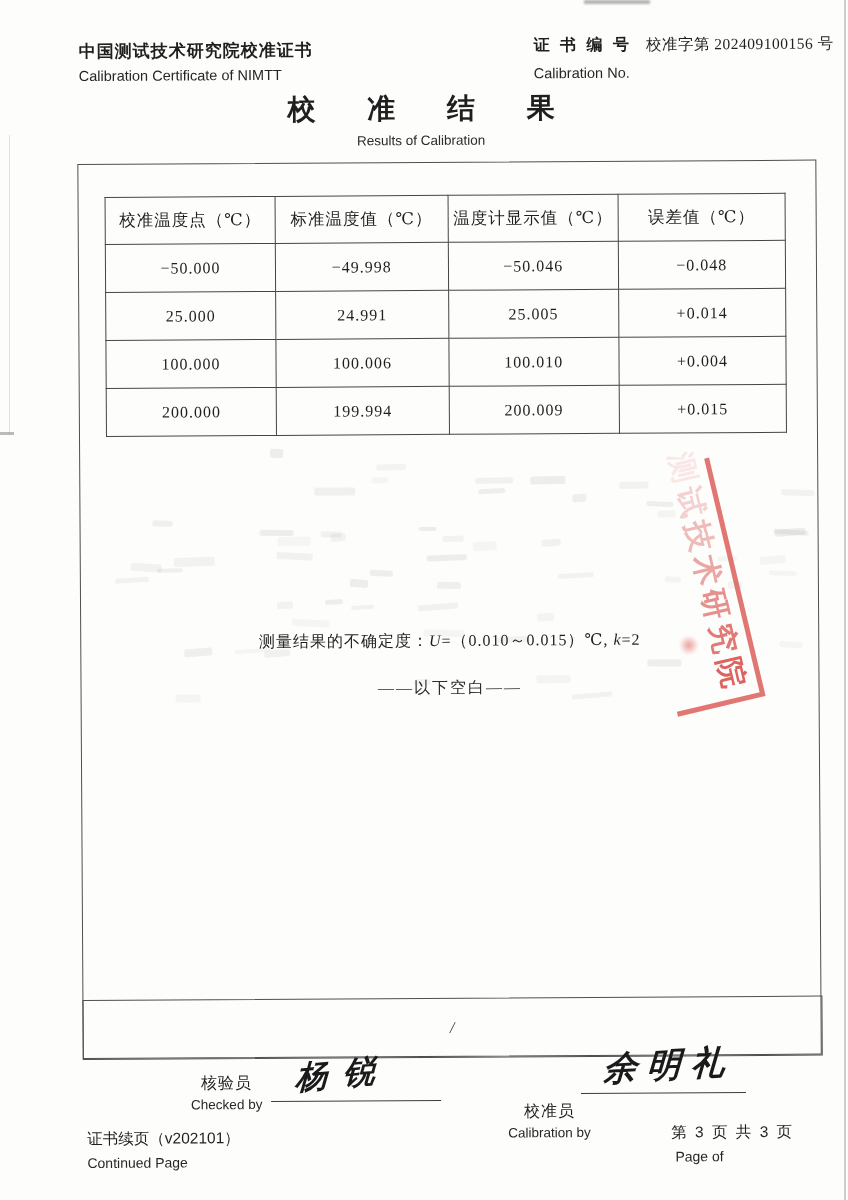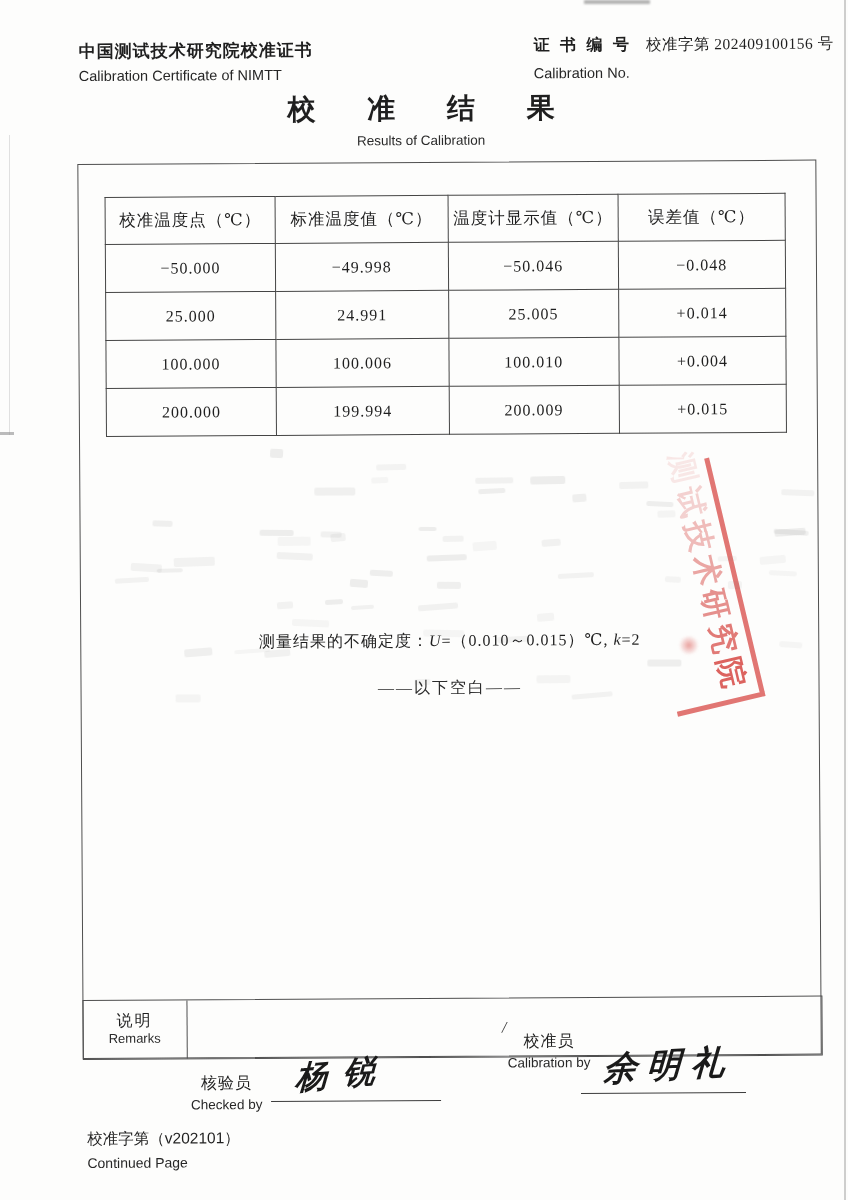--- a/index.html
+++ b/index.html
@@ -152,45 +152,45 @@
             </tr>
           </tbody>
       </table>
 
       <div class="uncertainty">
         <span>测量结果的不确定度：</span><i>U</i><span>=（0.010～0.015）℃, </span><i>k</i><span>=2</span>
       </div>
       <div class="blank-marker">——以下空白——</div>
 
       <div class="remarks-row">
-        <div class="remarks-label">
-          <span class="zh">说明</span>
-          <span class="en">Remarks</span>
-        </div>
         <div class="remarks-value">/</div>
       </div>
     </div>
 
     <div class="sig-label" style="left:188px; top:1070px;">
       <div class="zh">核验员</div>
       <div class="en">Checked by</div>
     </div>
     <div class="handwriting" style="left:292px; top:1052px; font-size:32px; letter-spacing:16px; transform:rotate(-5deg) skewX(-8deg);">杨锐</div>
     <div class="sig-line" style="left:268px; top:1064px; width:170px; height:36px;"></div>
 
-    <div class="sig-label" style="left:505px; top:1030px;">
+    <div class="sig-label" style="left:505px; top:1100px;">
       <div class="zh">校准员</div>
       <div class="en">Calibration by</div>
     </div>
     <div class="handwriting" style="left:600px; top:1044px; font-size:34px; letter-spacing:10px; transform:rotate(-3deg) skewX(-6deg);">余明礼</div>
     <div class="sig-line" style="left:578px; top:1058px; width:165px; height:36px;"></div>
 
     <div class="foot-left">
-      <div class="zh">校准字第（v202101）</div>
+      <div class="zh">证书续页（v202101）</div>
       <div class="en">Continued Page</div>
+    </div>
+    <div class="foot-right">
+      <div class="zh">第 3 页 共 3 页</div>
+      <div class="en">Page of</div>
     </div>
 
     <div class="stamp">
       <div class="stamp-text" id="stamp-text"><span style="opacity: 0.12;">测</span><span style="opacity: 0.25;">试</span><span style="opacity: 0.38;">技</span><span style="opacity: 0.51;">术</span><span style="opacity: 0.64;">研</span><span style="opacity: 0.77;">究</span><span style="opacity: 0.9;">院</span></div>
       <div class="stamp-blob"></div>
     </div>
 
     <div id="bleed-layer">
         <div class="bleed" style="left: 115.22px; top: 576.147px; width: 34.0627px; height: 5.31653px; background: rgba(105, 105, 105, 0.075); transform: rotate(-3deg);"></div>
         <div class="bleed" style="left: 768.836px; top: 573.08px; width: 27.9135px; height: 5.28551px; background: rgba(105, 105, 105, 0.055); transform: rotate(3.2deg);"></div>

